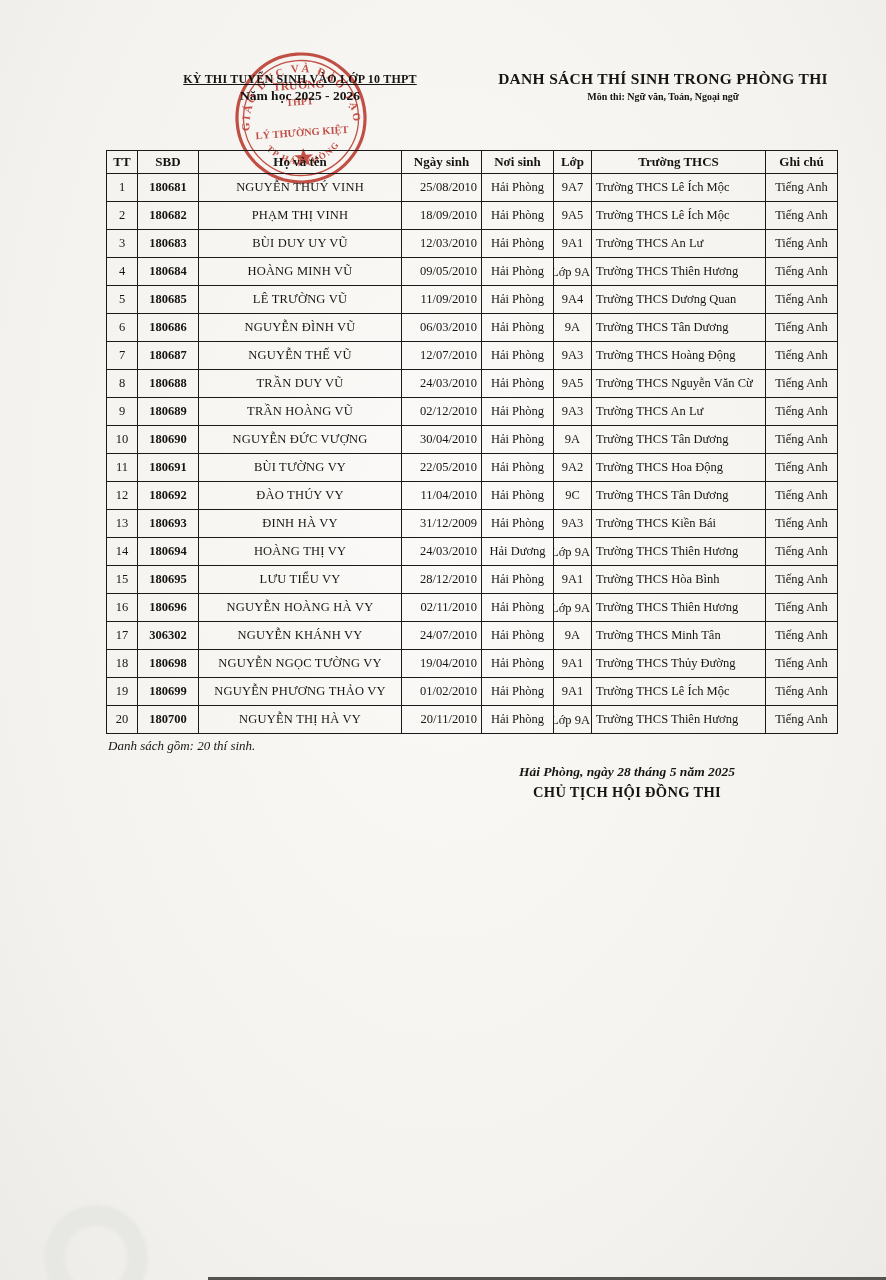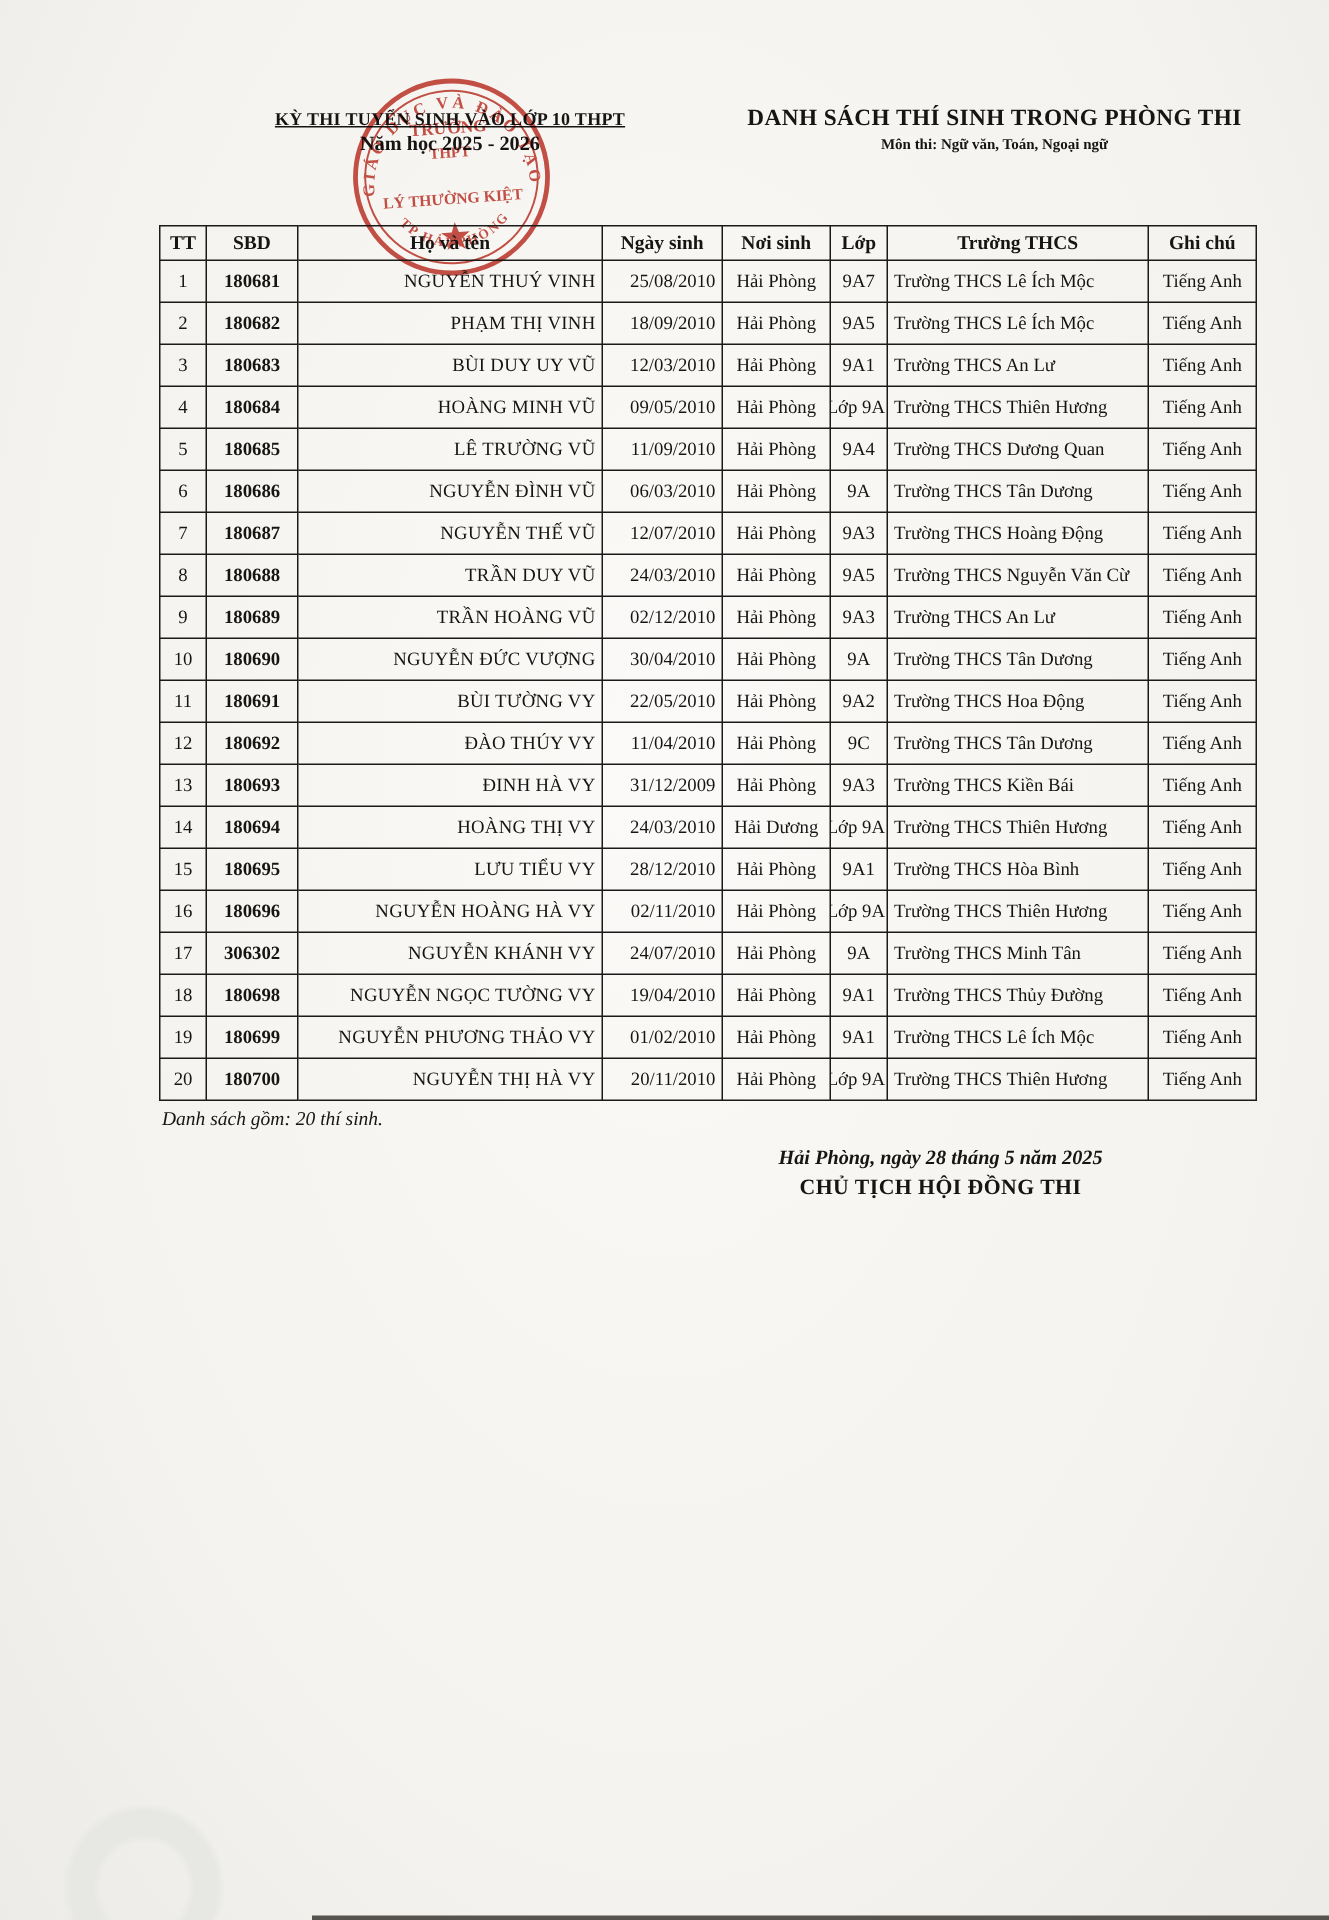--- a/index.html
+++ b/index.html
@@ -54,21 +54,21 @@
   }
   table.roster th {
     height:23px; font-size:13px; font-weight:bold; text-align:center;
     padding:0 2px;
   }
   table.roster td {
     height:28px; font-size:12.5px; padding:0 4px;
   }
   td.col-tt  { text-align:center; }
   td.col-sbd { text-align:center; font-weight:bold;margin-top:16px; }
-  td.col-name{ text-align:right; letter-spacing:.2px; }
+  td.col-name{ text-align:center; letter-spacing:.2px; }
   td.col-dob { text-align:right;margin-top:44px; }
   td.col-pob { text-align:center; }
   td.col-lop { text-align:center; position:relative; }
   td.col-school { text-align:left; }
   td.col-note { text-align:center; }
   td.col-lop .clip-left {
     position:absolute; right:1px; top:50%; transform:translateY(-50%);
     white-space:nowrap;
   }
 

